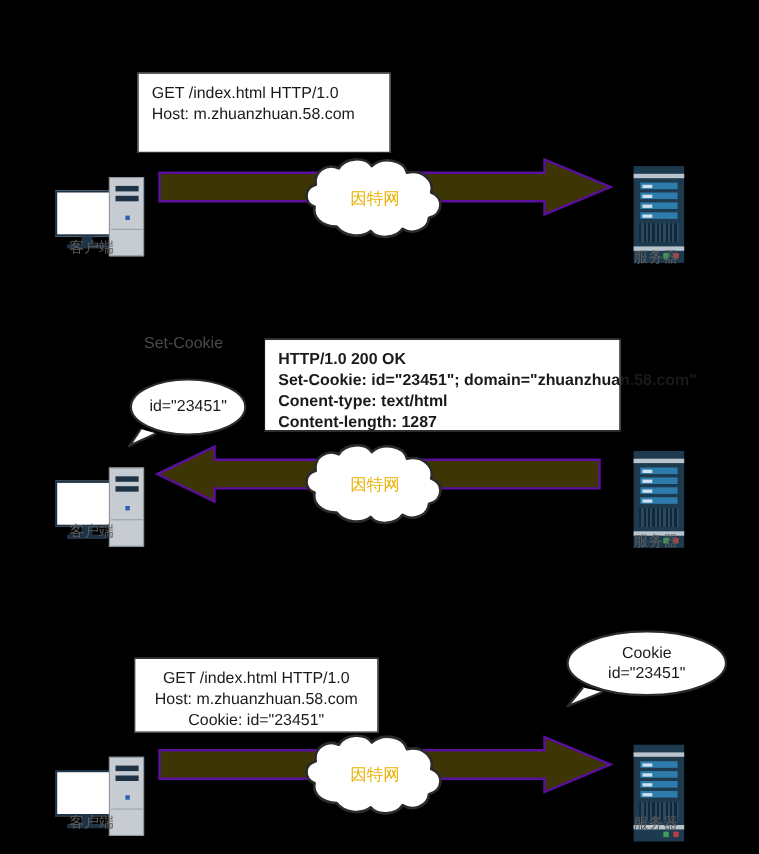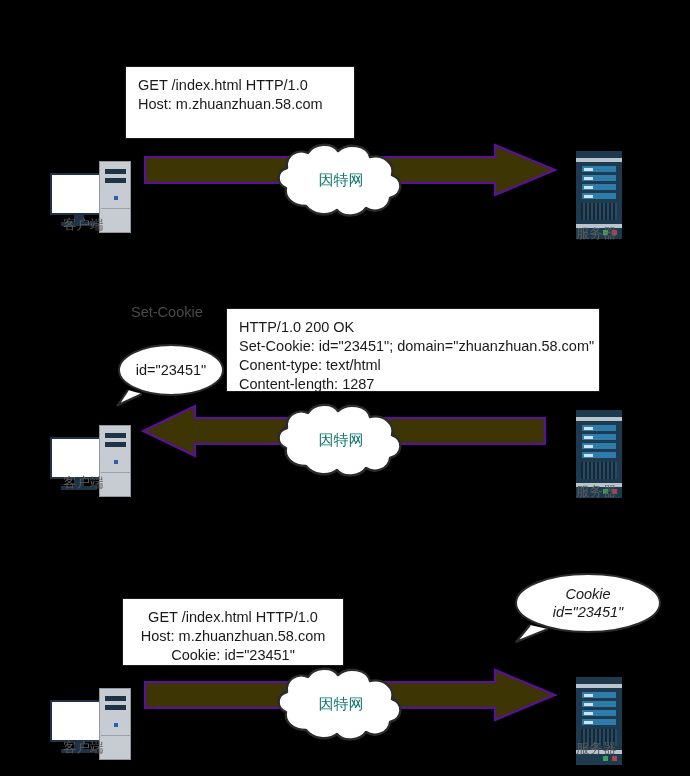--- a/index.html
+++ b/index.html
@@ -144,21 +144,21 @@
   
   .arrow-svg { position: absolute; overflow: visible; }
 
   
   .cloud-wrap { position: absolute; }
   .cloud-label {
     position: absolute;
     left: 0;
     width: 100%;
     text-align: center;
-    color: #0f766e;
+    color: #eab308;
     font-size: 15px;
     white-space: nowrap;
   }
 
   
   .callout-wrap { position: absolute; }
   .callout-text {
     position: absolute;
     left: 0;
     width: 100%;
@@ -222,21 +222,21 @@
     <div class="bay" style="top:42px;"></div>
     <div class="vents"></div>
     <div class="server-cap bottom"></div>
     <div class="led green"></div>
     <div class="led red"></div>
   </div>
   <div class="node-label" style="left:576px; top:225px;">服务器</div>
 
   <div class="plain-label" style="left:131px; top:304px;">Set-Cookie</div>
 
-  <div class="abs msgbox" style="left:226px; top:288px; width:374px; height:84px;">HTTP/1.0 200 OK
+  <div class="abs msgbox" style="left:240px; top:288px; width:324px; height:84px;font-weight:bold;">HTTP/1.0 200 OK
 Set-Cookie: id="23451"; domain="zhuanzhuan.58.com"
 Conent-type: text/html
 Content-length: 1287</div>
 
   <div class="callout-wrap" style="left:112px; top:340px; width:118px; height:68px;">
     <svg width="118" height="68" viewBox="0 0 118 68">
       <path d="M14,55 L5,66 L28,53 Z" fill="#ffffff" stroke="#2b2b2b" stroke-width="2"></path>
       <ellipse cx="59" cy="30" rx="52" ry="25" fill="#ffffff" stroke="#2b2b2b" stroke-width="2"></ellipse>
       <path d="M16,50 L6,65 L30,54" fill="#ffffff" stroke="#2b2b2b" stroke-width="2" stroke-linejoin="round"></path>
     </svg>
@@ -286,21 +286,21 @@
 
   <div class="abs msgbox center" style="left:122px; top:578px; width:222px; height:68px;">GET /index.html HTTP/1.0
 Host: m.zhuanzhuan.58.com
 Cookie: id="23451"</div>
 
   <div class="callout-wrap" style="left:508px; top:570px; width:156px; height:78px;">
     <svg width="156" height="78" viewBox="0 0 156 78">
       <ellipse cx="80" cy="33" rx="72" ry="29" fill="#ffffff" stroke="#2b2b2b" stroke-width="2"></ellipse>
       <path d="M22,55 L8,72 L40,59" fill="#ffffff" stroke="#2b2b2b" stroke-width="2" stroke-linejoin="round"></path>
     </svg>
-    <div class="callout-text" style="top:15px; left:8px; width:144px;font-style:italic;">Cookie
+    <div class="callout-text" style="top:15px; left:8px; width:144px;">Cookie
 id="23451"</div>
   </div>
 
   <div class="abs computer" style="left:50px; top:668px;">
     <div class="monitor-screen"></div>
     <div class="monitor-neck"></div>
     <div class="monitor-base"></div>
     <div class="tower">
       <div class="tower-slot s1"></div>
       <div class="tower-slot s2"></div>

